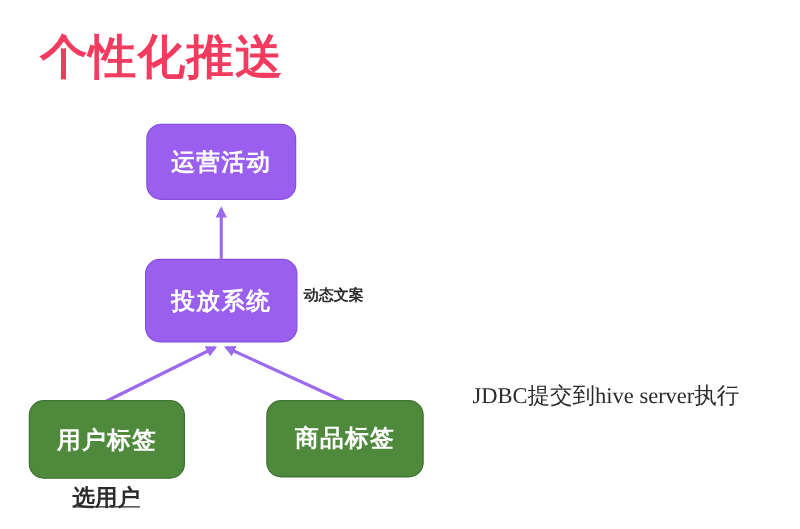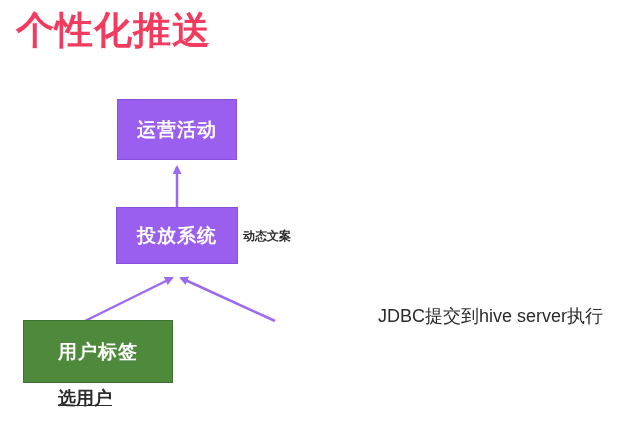--- a/index.html
+++ b/index.html
@@ -12,21 +12,21 @@
     position: relative;
     width: 640px;
     height: 423px;
     background: var(--background, #ffffff);
     overflow: hidden;
   }
   .title {
     position: absolute;
     left: 16px;
     top: 6px;
-    margin: 0;
+    margin: 16px;
     font-size: 38px;
     line-height: 48px;
     font-weight: 700;
     letter-spacing: 1px;
     color: var(--title, #F23B5F);
   }
   .arrows {
     position: absolute;
     left: 0;
     top: 0;
@@ -37,21 +37,21 @@
     stroke-width: 2.5;
   }
   .arrows marker path {
     fill: var(--arrow, #9B6AEE);
   }
   .node {
     position: absolute;
     display: flex;
     align-items: center;
     justify-content: center;
-    border-radius: 0;
+    border-radius: 12px;
     box-sizing: border-box;
     color: var(--box-text, #ffffff);
     font-size: 19px;
     font-weight: 700;
     letter-spacing: 1px;
     z-index: 2;
   }
   .node.purple {
     background: var(--purple-box, #9B5FF0);
     border: 1.5px solid var(--purple-box-border, #8850DD);
@@ -97,30 +97,33 @@
     </defs>
     <line x1="177" y1="207" x2="177" y2="167" marker-end="url(#arrowhead)"></line>
     <line x1="85" y1="321" x2="172" y2="278" marker-end="url(#arrowhead)"></line>
     <line x1="275" y1="321" x2="181" y2="278" marker-end="url(#arrowhead)"></line>
   </svg>
 
   <div class="node purple" style="left:117px; top:99px; width:120px; height:61px;">
     <span>运营活动</span>
   </div>
 
-  <div class="node purple" style="left:116px; top:207px; width:122px; height:57px;">
+  <div class="node purple" style="left:116px; top:207px; width:122px; height:67px;">
     <span>投放系统</span>
   </div>
 
-  <div class="node green" style="left:23px; top:320px; width:150px; height:63px;">
+  <div class="node green" style="left:23px; top:320px; width:125px; height:63px;">
     <span>用户标签</span>
   </div>
 
+  <div class="node green" style="left:213px; top:320px; width:126px; height:62px;">
+    <span>商品标签</span>
+  </div>
 
   <div class="side-label" style="left:243px; top:228px;">动态文案</div>
 
   <div class="caption" style="left:58px; top:386px;text-decoration:underline;">选用户</div>
 
 
 
-  <div class="annotation" style="left:378px; top:304px;">JDBC提交到hive server执行</div>
+  <div class="annotation" style="left:378px; top:304px;font-family:Liberation Serif, serif;">JDBC提交到hive server执行</div>
 
 </div>
 
 </body></html>

